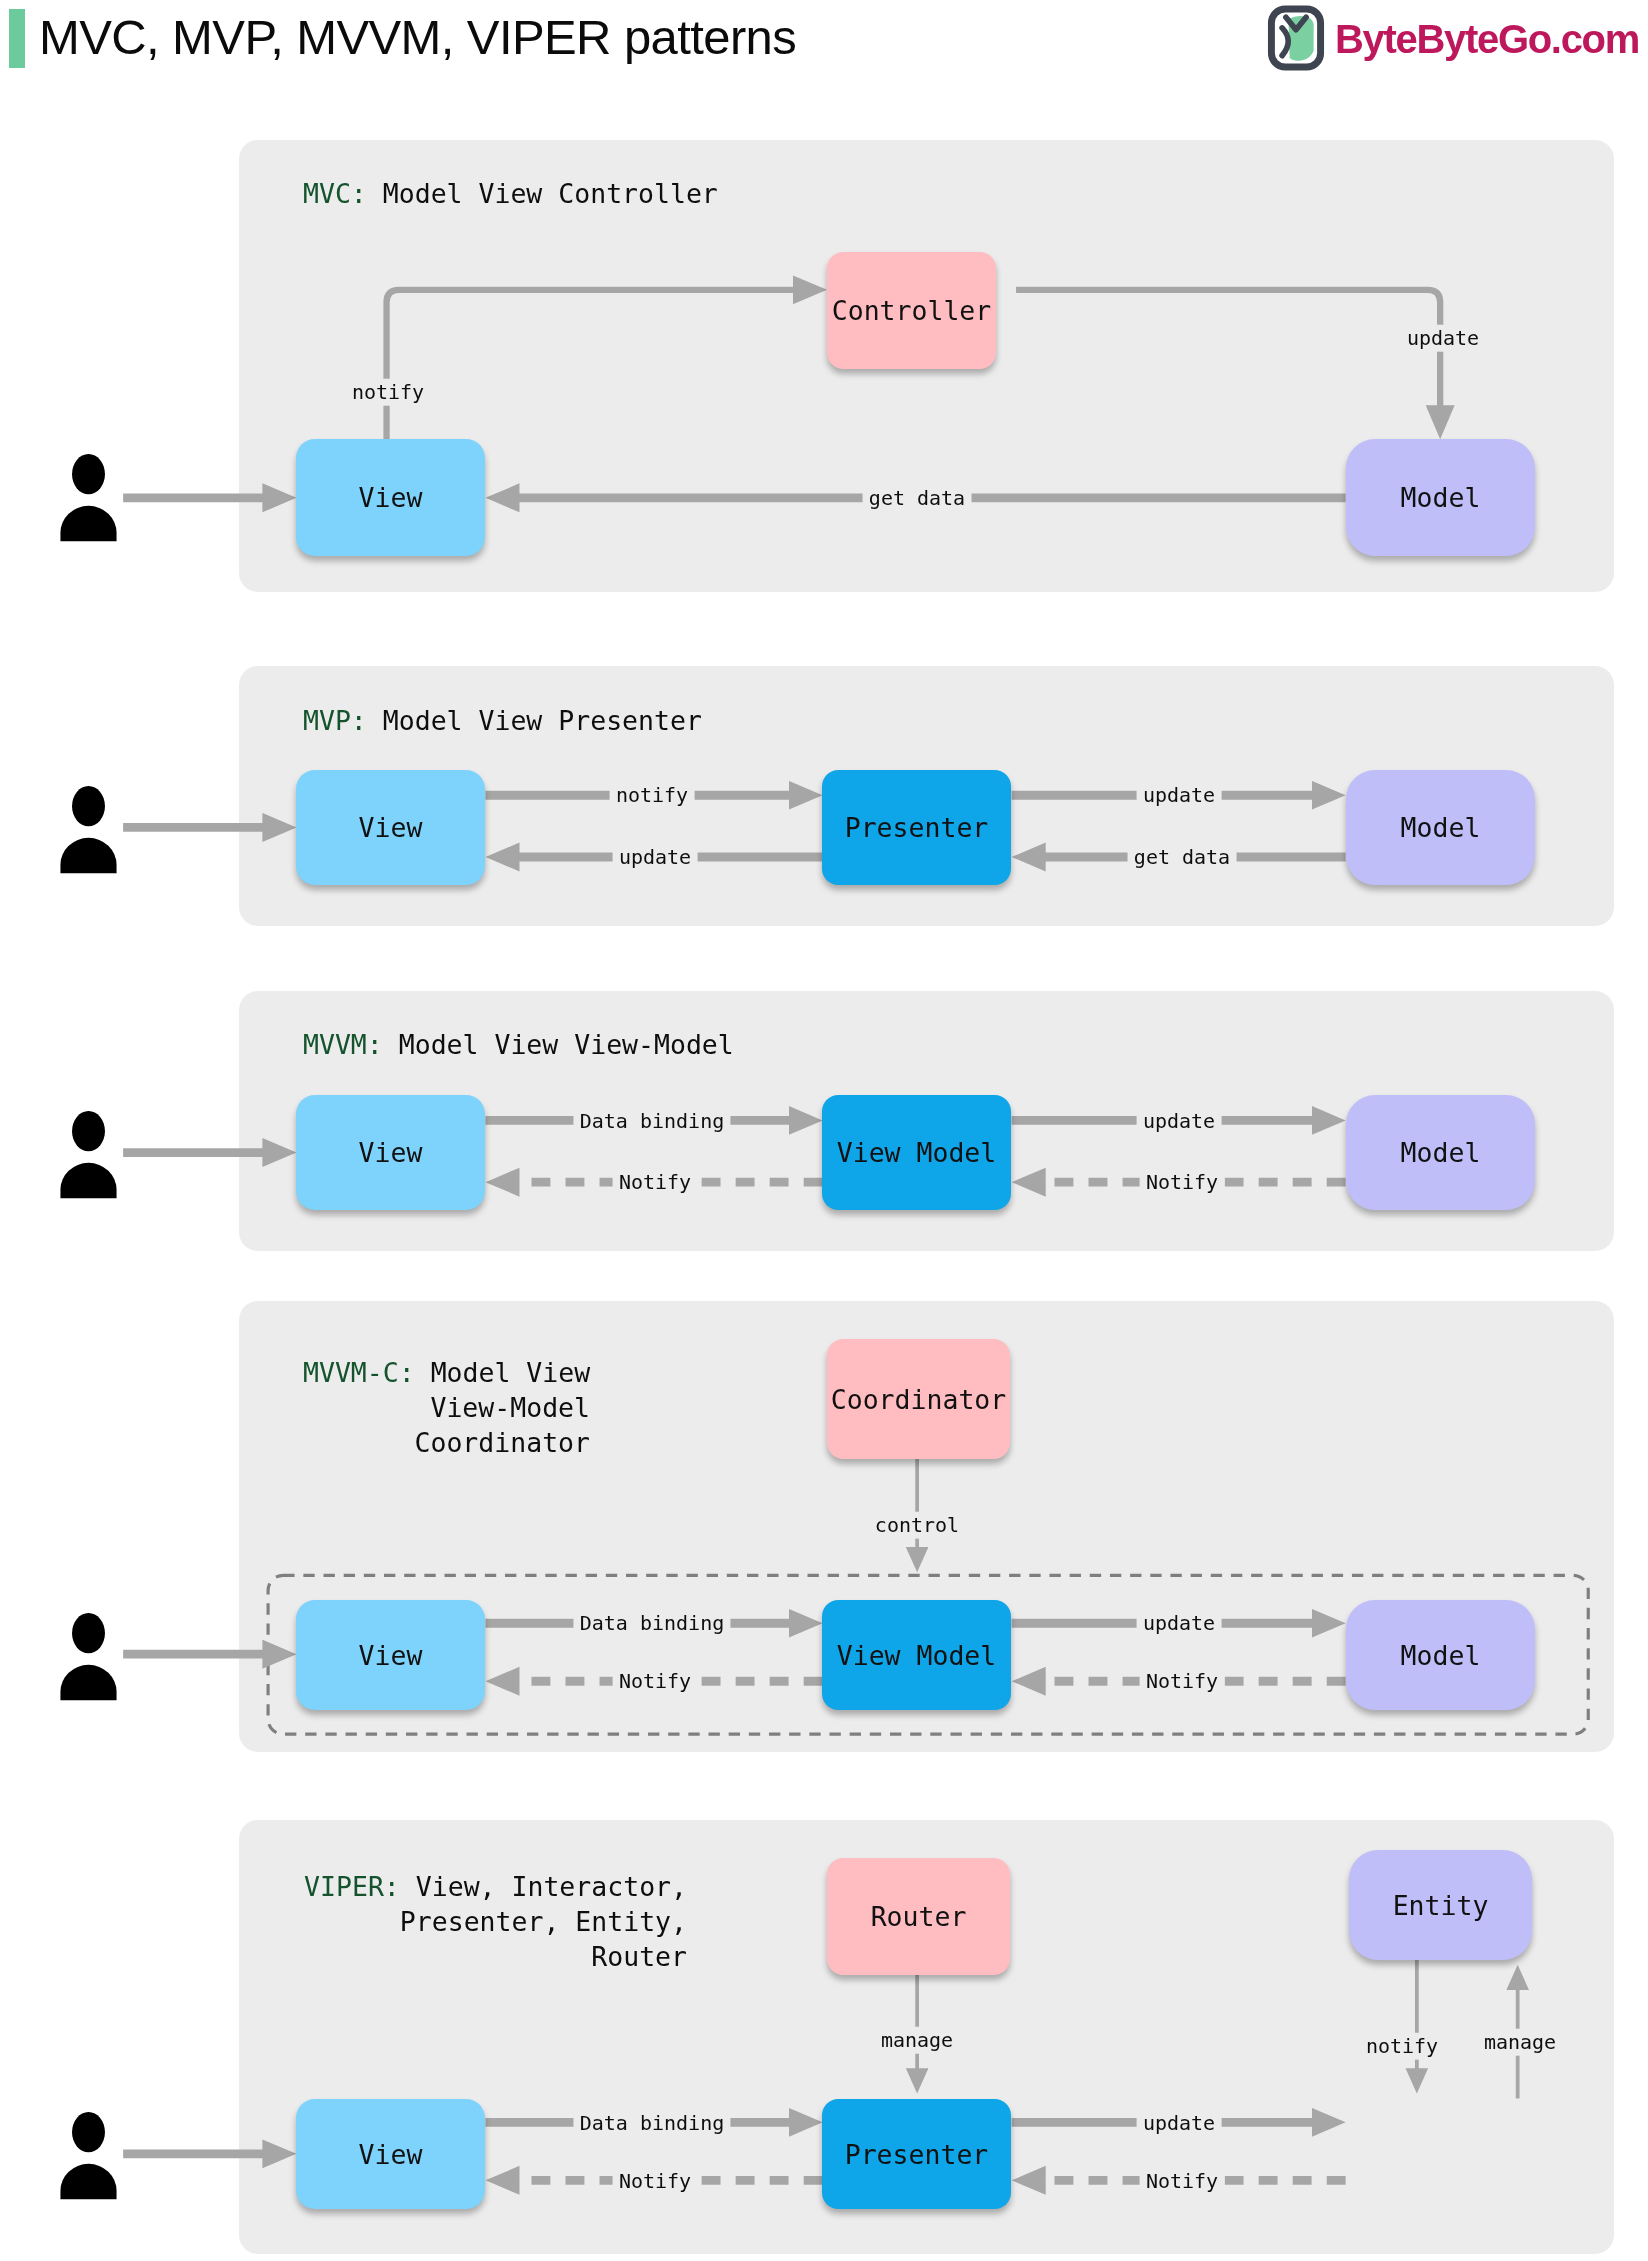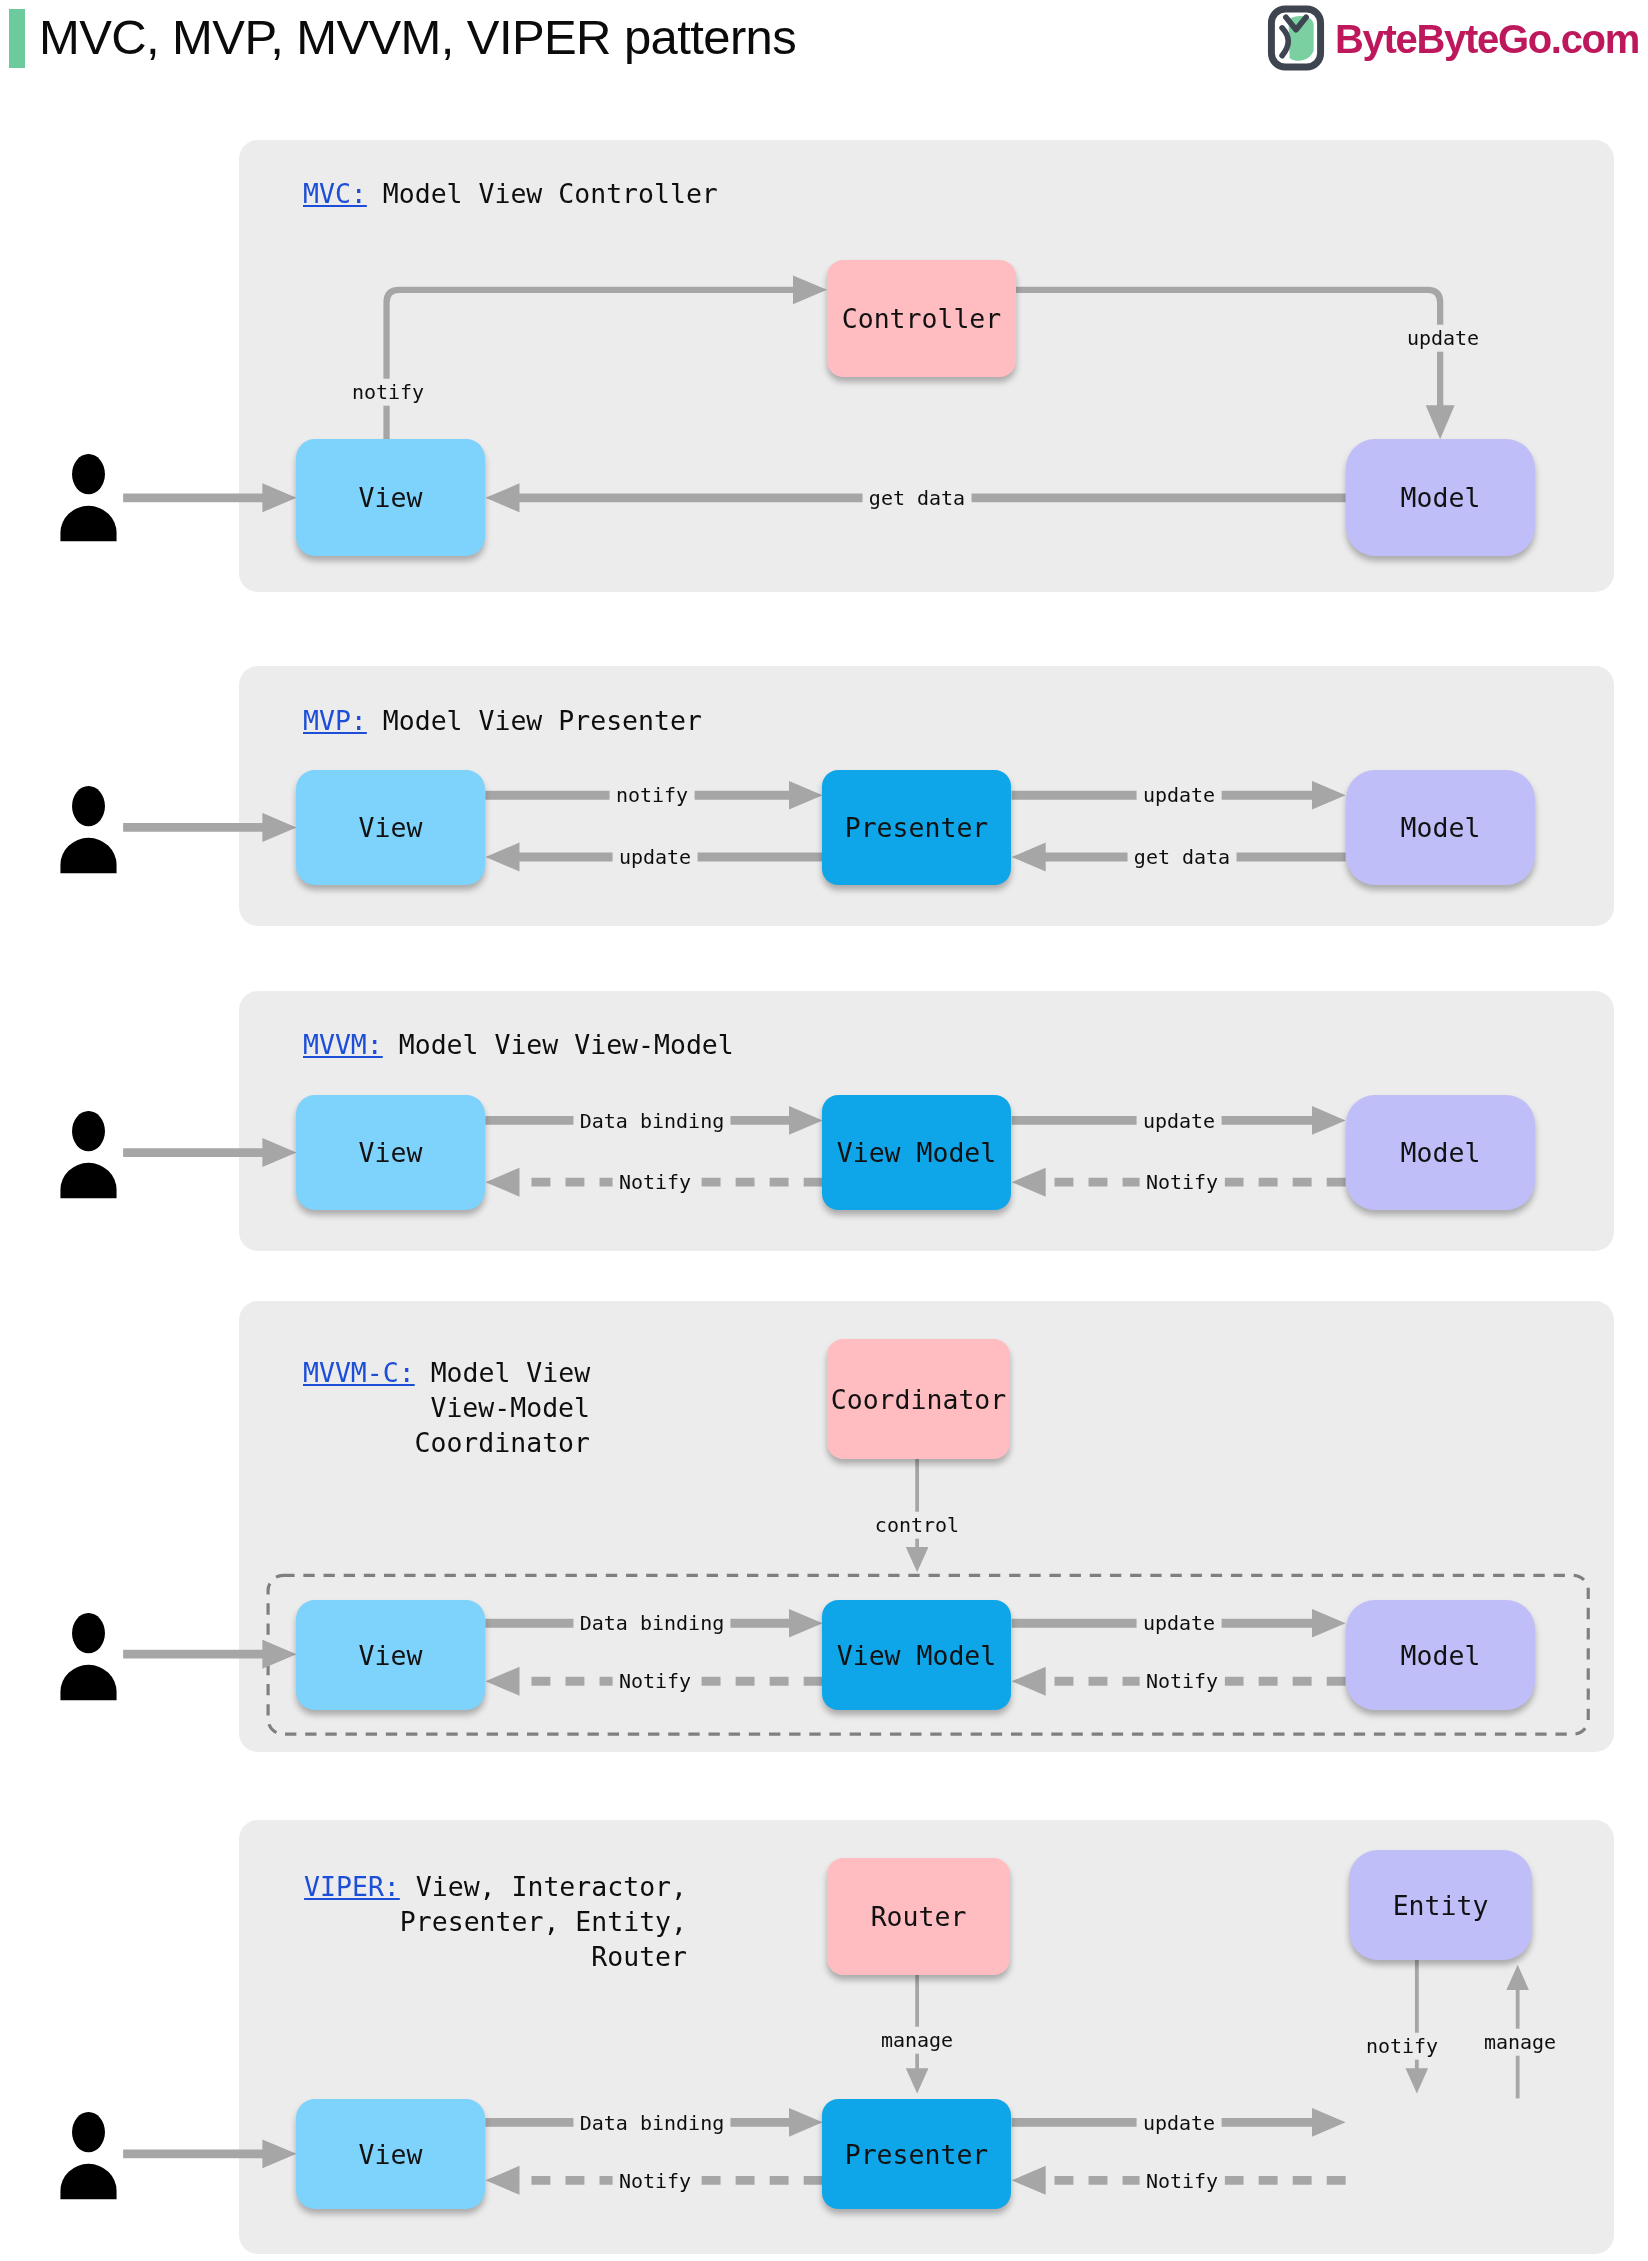--- a/index.html
+++ b/index.html
@@ -16,21 +16,21 @@
   .panel{position:absolute;left:239px;width:1375px;background:#ECECEC;border-radius:19px;z-index:0;}
   #panel-mvc{top:140px;height:452px;}
   #panel-mvp{top:666px;height:260px;}
   #panel-mvvm{top:991px;height:260px;}
   #panel-mvvmc{top:1301px;height:451px;}
   #panel-viper{top:1820px;height:434px;}
   
   #arrows{position:absolute;left:0;top:0;z-index:1;}
   
   .ptitle{position:absolute;z-index:2;font-size:26.5px;line-height:35px;white-space:nowrap;}
-  .ptitle .abbr{color:#1d4ed8;text-decoration:underline;}
+  .ptitle .abbr{color:#14532d;}
   .ptitle.right{text-align:right;white-space:normal;}
   .ptitle.right div{white-space:nowrap;}
   
   .box{position:absolute;z-index:2;border-radius:16.4px;display:flex;align-items:center;
        justify-content:center;font-size:26.5px;color:#111;
        box-shadow:0 5px 6.3px rgba(0,0,0,0.28);white-space:nowrap;}
   .green{background:#7dd3fc;border-radius:19px;} .pink{background:#FFBDC2;} .purple{background:#BFBEF9;border-radius:29px;}
   .yellow{background:#0ea5e9;} .magenta{background:#FAC4F8;}
   
   .albl{position:absolute;z-index:3;transform:translate(-50%,-50%);background:#ECECEC;
@@ -124,21 +124,21 @@
     <div><span class="abbr">MVVM-C:</span><span> Model View</span></div>
     <div>View-Model</div>
     <div>Coordinator</div>
   </div>
   <div class="ptitle right" style="left:303px;top:1869px;width:384px;">
     <div><span class="abbr">VIPER:</span><span> View, Interactor,</span></div>
     <div>Presenter, Entity,</div>
     <div>Router</div>
   </div>
 
-  <div class="box pink" style="left:827px;top:260px;width:189px;height:117px;">Controller</div>
+  <div class="box pink" style="left:827px;top:252px;width:169px;height:117px;">Controller</div>
   <div class="box green" style="left:296px;top:439px;width:189px;height:117px;">View</div>
   <div class="box purple" style="left:1346px;top:439px;width:189px;height:117px;">Model</div>
 
   <div class="box green" style="left:296px;top:770px;width:189px;height:115px;">View</div>
   <div class="box yellow" style="left:822px;top:770px;width:189px;height:115px;">Presenter</div>
   <div class="box purple" style="left:1346px;top:770px;width:189px;height:115px;">Model</div>
 
   <div class="box green" style="left:296px;top:1095px;width:189px;height:115px;">View</div>
   <div class="box yellow" style="left:822px;top:1095px;width:189px;height:115px;">View Model</div>
   <div class="box purple" style="left:1346px;top:1095px;width:189px;height:115px;">Model</div>

